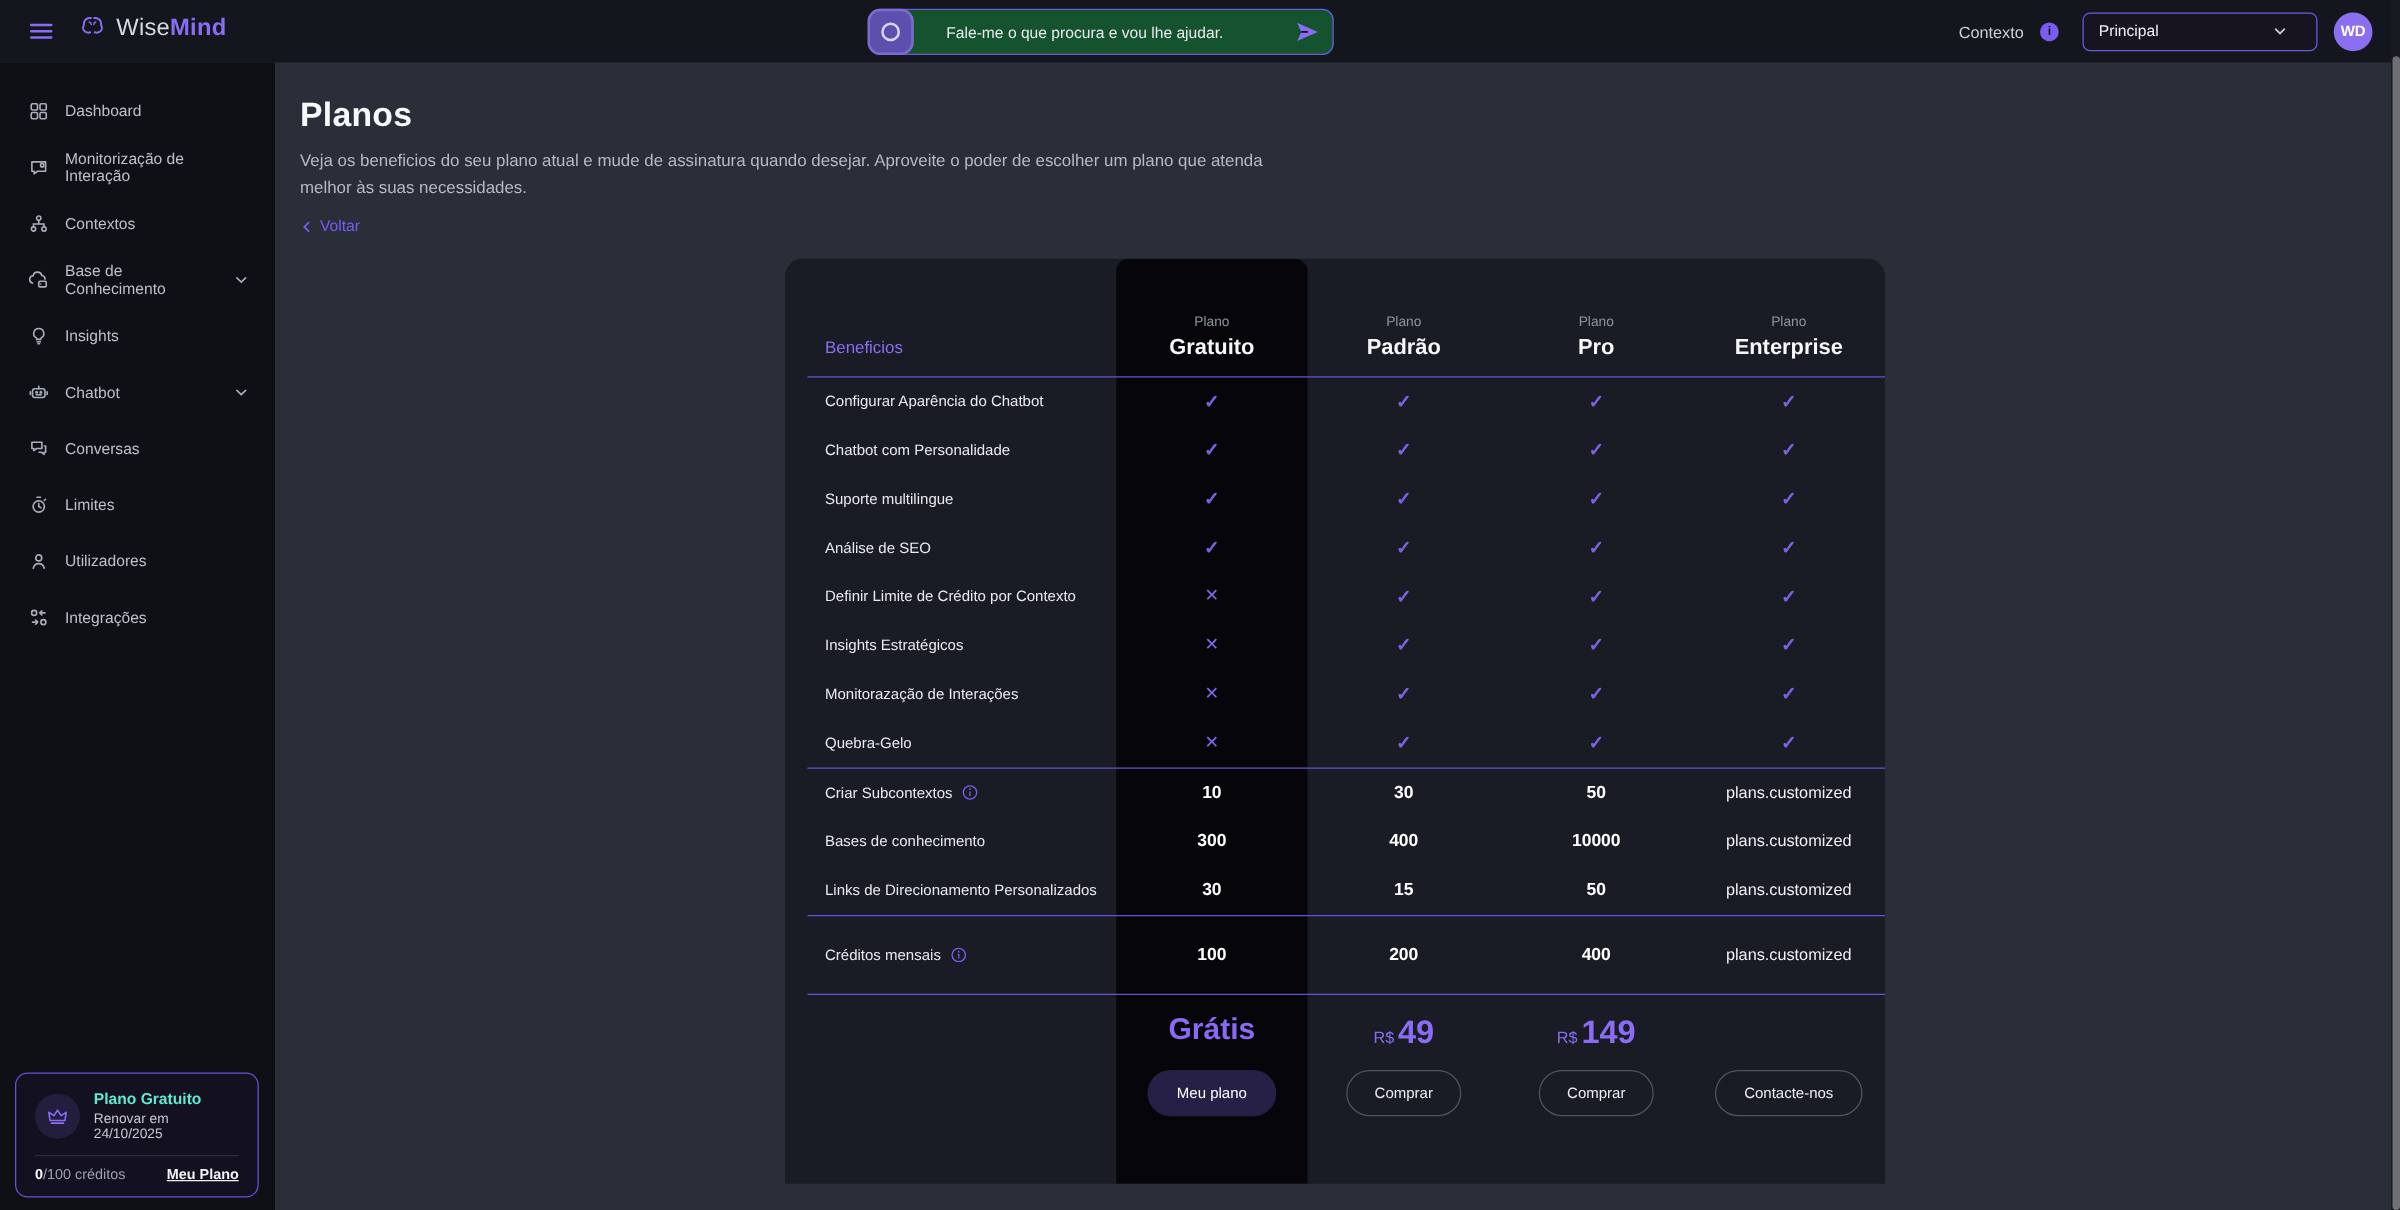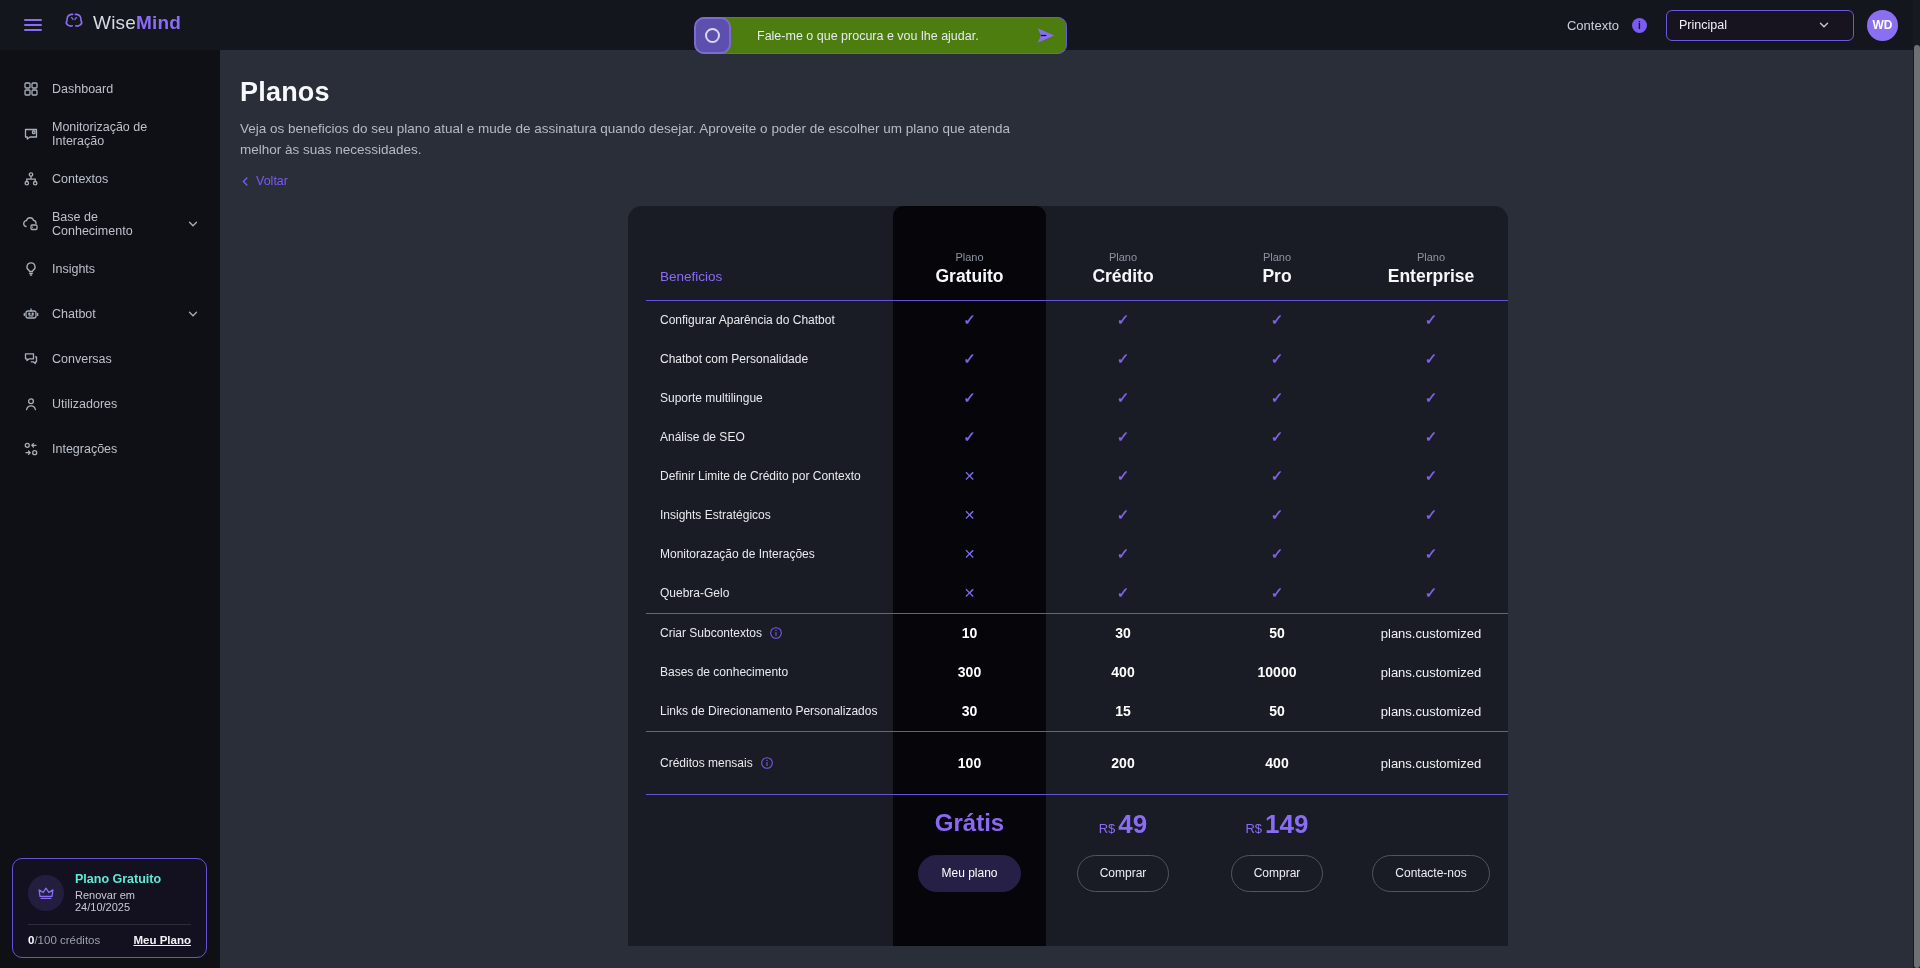--- a/index.html
+++ b/index.html
@@ -8,22 +8,22 @@
 
   
   .topbar { position:absolute; left:0; top:0; width:1920px; height:50px;
             background:#14161e; z-index:5; }
   .hamburger { position:absolute; left:22px; top:14px; width:22px; height:22px; cursor:pointer; }
   .logo { position:absolute; left:62px; top:11px; display:flex; align-items:center; gap:7px;text-align:right; }
   .logo-text { font-size:19px; letter-spacing:.2px; }
   .logo-wise { color:#d7dae2; font-weight:400; }
   .logo-mind { color:#8b6cf5; font-weight:700; }
 
-  .searchbar { position:absolute; left:695px; top:17px; width:372px; height:37px;
-               background:#4d7c0f; border:1.5px solid #6a5ae0; border-radius:9px;
+  .searchbar { position:absolute; left:695px; top:7px; width:372px; height:37px;
+               background:#14532d; border:1.5px solid #6a5ae0; border-radius:9px;
                display:flex; align-items:center; }
   .search-badge { width:37px; height:37px; margin-left:-2px; border-radius:10px;
                   background:#5d4fae; border:2px solid #7a6cd0;
                   display:flex; align-items:center; justify-content:center; flex:0 0 auto; }
   .search-badge-ring { width:15px; height:15px; border:2.5px solid #d9d5f2; border-radius:50%; }
   .search-input { flex:1; background:transparent; border:none; outline:none;
                   color:#e8eaf0; font-size:12.5px; padding:0 10px 0 26px;
                   font-family:"Liberation Sans", sans-serif; }
   .search-input::placeholder { color:#e8eaf0; opacity:1; }
   .send-btn { width:34px; height:100%; display:flex; align-items:center; justify-content:center;
@@ -244,20 +244,29 @@
           <svg width="16" height="16" viewBox="0 0 16 16" fill="none" stroke="currentColor" stroke-width="1.3" stroke-linejoin="round">
             <path d="M2.5 2.8h8v5H6.2l-2.2 1.7V7.8H2.5z"></path>
             <path d="M12 5.8h1.5v5h-1.2v1.7l-2.2-1.7H7.8"></path>
           </svg>
         </span>
         <span class="side-label">Conversas</span>
       </div>
       <div class="side-item">
         <span class="side-icon">
           <svg width="16" height="16" viewBox="0 0 16 16" fill="none" stroke="currentColor" stroke-width="1.3" stroke-linecap="round">
+            <circle cx="8" cy="9.2" r="4.5"></circle>
+            <path d="M8 6.8v2.4l1.7 1M6.6 1.8h2.8M12.4 4.4l1-1"></path>
+          </svg>
+        </span>
+        <span class="side-label">Limites</span>
+      </div>
+      <div class="side-item">
+        <span class="side-icon">
+          <svg width="16" height="16" viewBox="0 0 16 16" fill="none" stroke="currentColor" stroke-width="1.3" stroke-linecap="round">
             <circle cx="8" cy="5.3" r="2.4"></circle>
             <path d="M3.6 13.6c.6-2.4 2.3-3.7 4.4-3.7s3.8 1.3 4.4 3.7"></path>
           </svg>
         </span>
         <span class="side-label">Utilizadores</span>
       </div>
       <div class="side-item">
         <span class="side-icon">
           <svg width="16" height="16" viewBox="0 0 16 16" fill="none" stroke="currentColor" stroke-width="1.3" stroke-linecap="round" stroke-linejoin="round">
             <circle cx="4.3" cy="4.3" r="2"></circle>
@@ -304,21 +313,21 @@
     <div class="hl-col"></div>
     <div id="ptable-body">
         <div class="prow p-header">
           <div class="benefits-h">Beneficios</div>
           <div class="plan-h cell">
             <div class="small">Plano</div>
             <div class="name">Gratuito</div>
           </div>
           <div class="plan-h cell">
             <div class="small">Plano</div>
-            <div class="name">Crédito</div>
+            <div class="name">Padrão</div>
           </div>
           <div class="plan-h cell">
             <div class="small">Plano</div>
             <div class="name">Pro</div>
           </div>
           <div class="plan-h cell">
             <div class="small">Plano</div>
             <div class="name">Enterprise</div>
           </div>
         </div>

